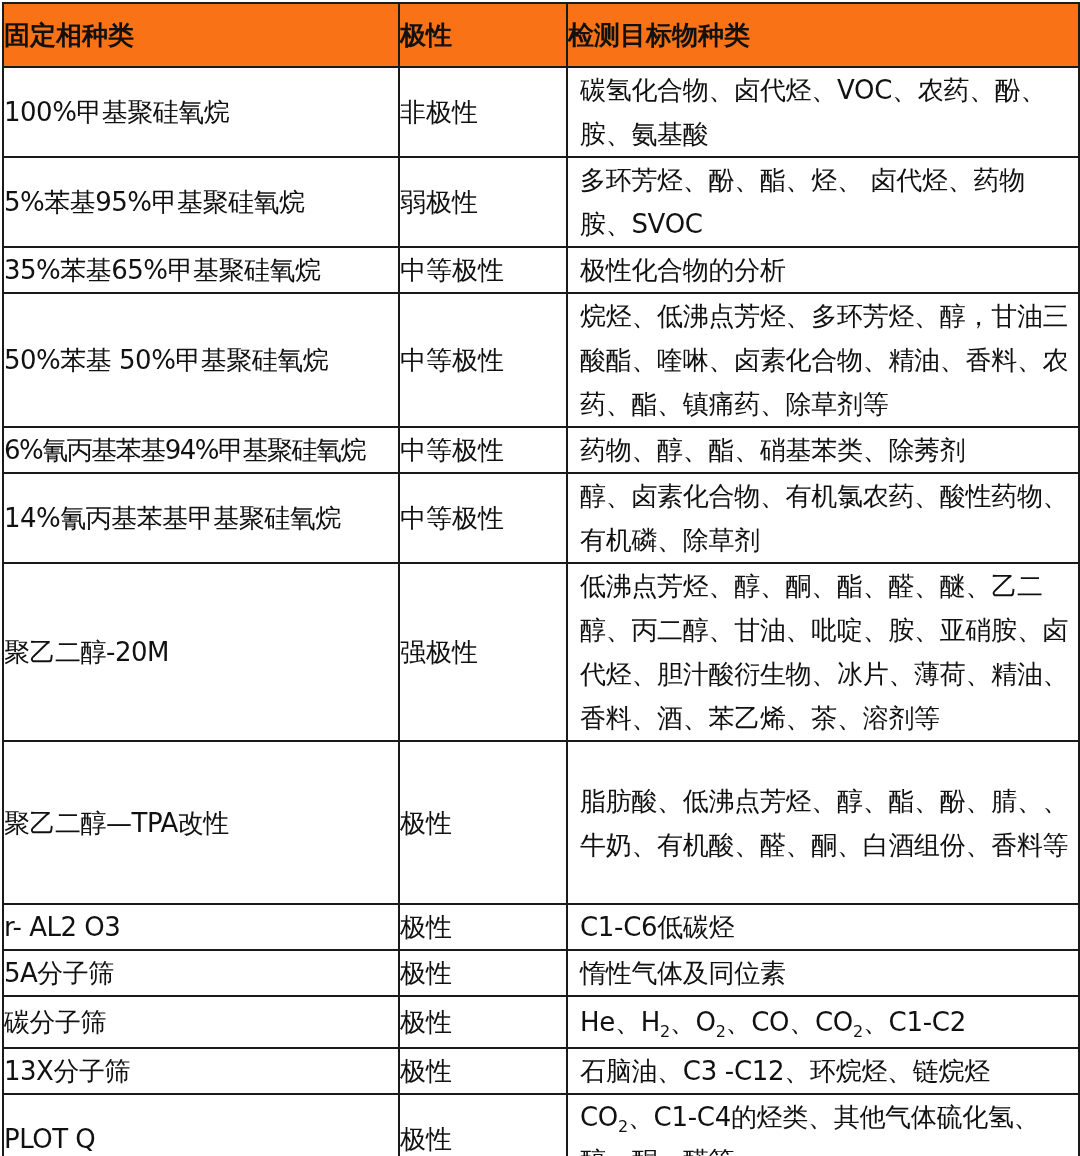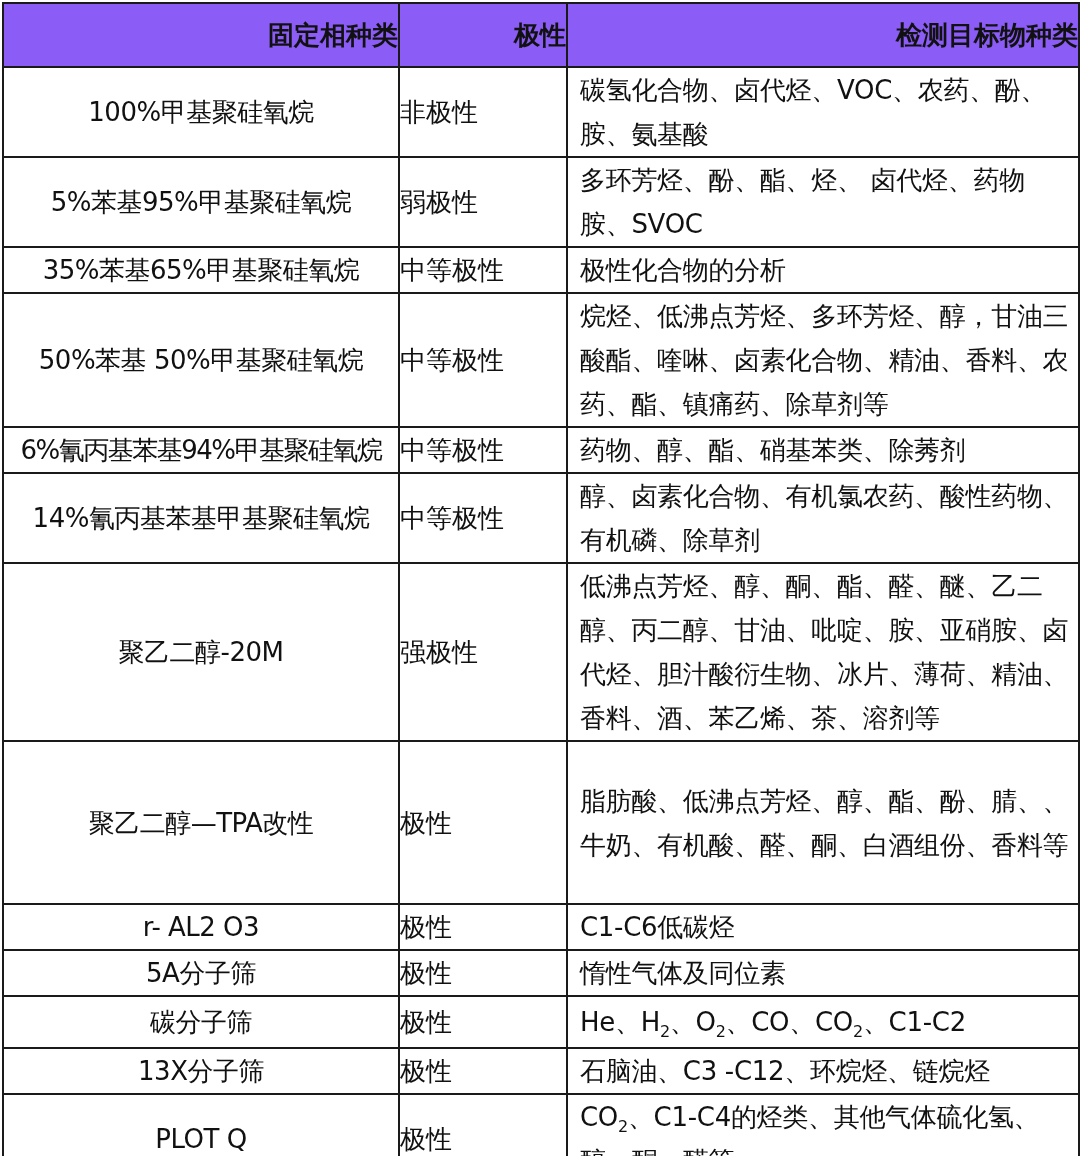--- a/index.html
+++ b/index.html
@@ -24,27 +24,27 @@
     }
     td, th {
       border: 2px solid #1a1a1a;
       padding: 0;
       font-size: 26px;
       line-height: 44px;
       vertical-align: middle;
       overflow: hidden;
     }
     th {
-      background: #8b5cf6;
+      background: #f97316;
       font-weight: bold;
-      text-align: right;
+      text-align: left;
       height: 62px;
       font-size: 26px;
     }
-    td.c1 { text-align: center; white-space: nowrap; letter-spacing: -0.5px; }
+    td.c1 { white-space: nowrap; letter-spacing: -0.5px; }
     td.c2 { white-space: nowrap; }
     td.c3 { text-align: left; padding-left: 12px; padding-right: 2px; line-height: 44px; letter-spacing: -0.3px; }
     sub { font-size: 16px; line-height: 0; }
   </style>
 </head>
 <body>
 
 <table>
   <colgroup>
     <col style="width:396px">

